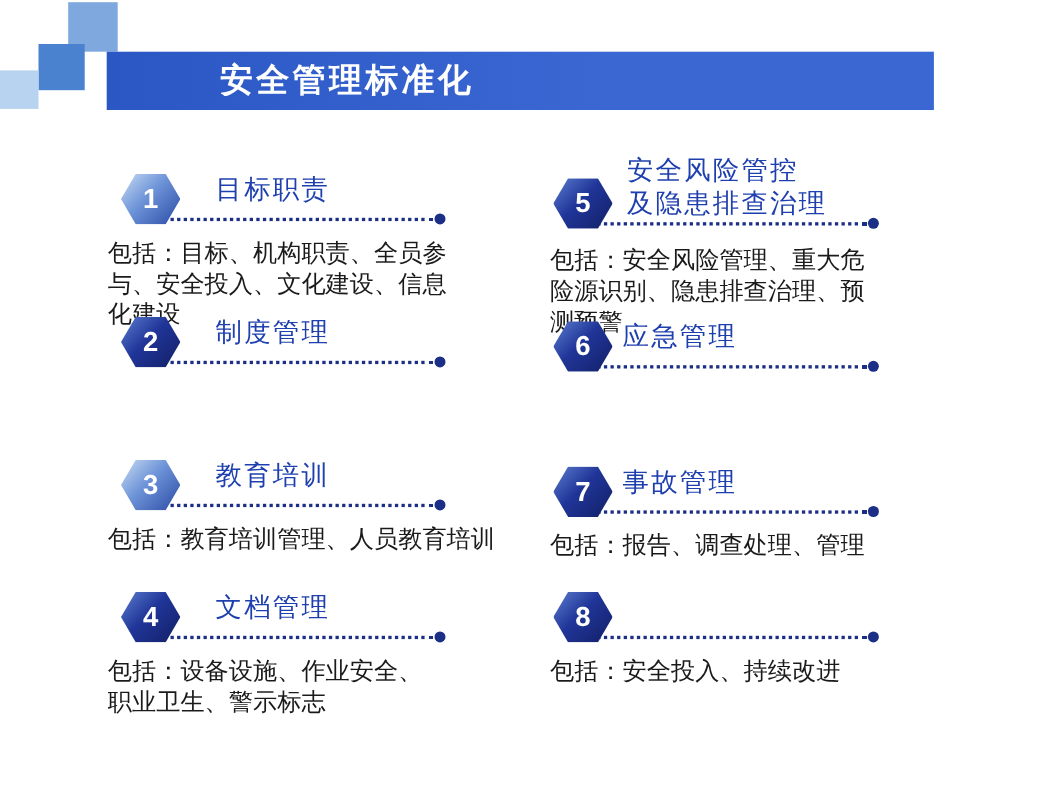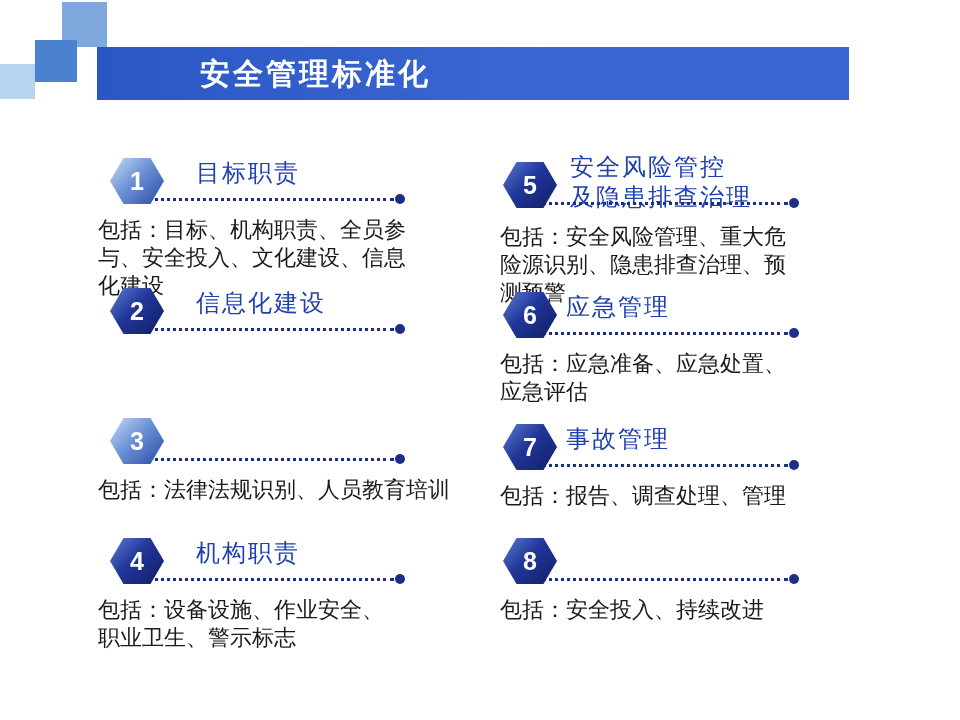--- a/index.html
+++ b/index.html
@@ -52,21 +52,21 @@
     font-family:"Liberation Serif",serif;
   }
   
   .rcol .hex{left:5px;}
   .rcol .title{left:68px;}
   .rcol .leader{left:38px;}
   
   .i1 .desc{width:318px;}
   .i3 .desc,.i7 .desc,.i8 .desc{width:360px;white-space:nowrap;}
   .i5 .hex{top:26px;}
-  .i5 .title{left:72px;top:16px;}
+  .i5 .title{left:72px;top:5px;}
   .i5 .leader{top:66px;}
   .i5 .desc{top:87px;}
 </style>
 </head>
 <body>
 
 <div class="slide">
 
   <div class="deco deco-1"></div>
   <div class="deco deco-2"></div>
@@ -87,43 +87,46 @@
       <span class="enddot"></span>
     </div>
     <div class="desc">包括：目标、机构职责、全员参与、安全投入、文化建设、信息化建设</div>
   </div>
 
   <div class="item lcol i2" style="left:96px;top:288px;">
     <div class="hex hex-dark">
       <span>2</span>
     </div>
     <div class="title">
-      <span class="tline">信息化建设</span>
+      <span class="tline">制度管理</span>
     </div>
     <div class="leader">
       <span class="enddot"></span>
     </div>
   </div>
 
   <div class="item lcol i3" style="left:96px;top:418px;">
     <div class="hex hex-light">
       <span>3</span>
     </div>
+    <div class="title">
+      <span class="tline">教育培训</span>
+    </div>
     <div class="leader">
       <span class="enddot"></span>
     </div>
-    <div class="desc">包括：法律法规识别、人员教育培训</div>
+    <div class="desc">包括：教育培训管理、人员教育培训</div>
   </div>
 
   <div class="item lcol i4" style="left:96px;top:538px;">
     <div class="hex hex-dark">
       <span>4</span>
     </div>
     <div class="title">
-      <span class="tline">机构职责</span>
+      <span class="tline">文档管理</span>
     </div>
     <div class="leader">
       <span class="enddot"></span>
     </div>
     <div class="desc">包括：设备设施、作业安全、职业卫生、警示标志</div>
   </div>
 
   <div class="item rcol i5" style="left:498px;top:136px;">
     <div class="hex hex-dark">
       <span>5</span>
@@ -141,21 +144,20 @@
   <div class="item rcol i6" style="left:498px;top:292px;">
     <div class="hex hex-dark">
       <span>6</span>
     </div>
     <div class="title">
       <span class="tline">应急管理</span>
     </div>
     <div class="leader">
       <span class="enddot"></span>
     </div>
-    <div class="desc">包括：应急准备、应急处置、应急评估</div>
   </div>
 
   <div class="item rcol i7" style="left:498px;top:424px;">
     <div class="hex hex-dark">
       <span>7</span>
     </div>
     <div class="title">
       <span class="tline">事故管理</span>
     </div>
     <div class="leader">

